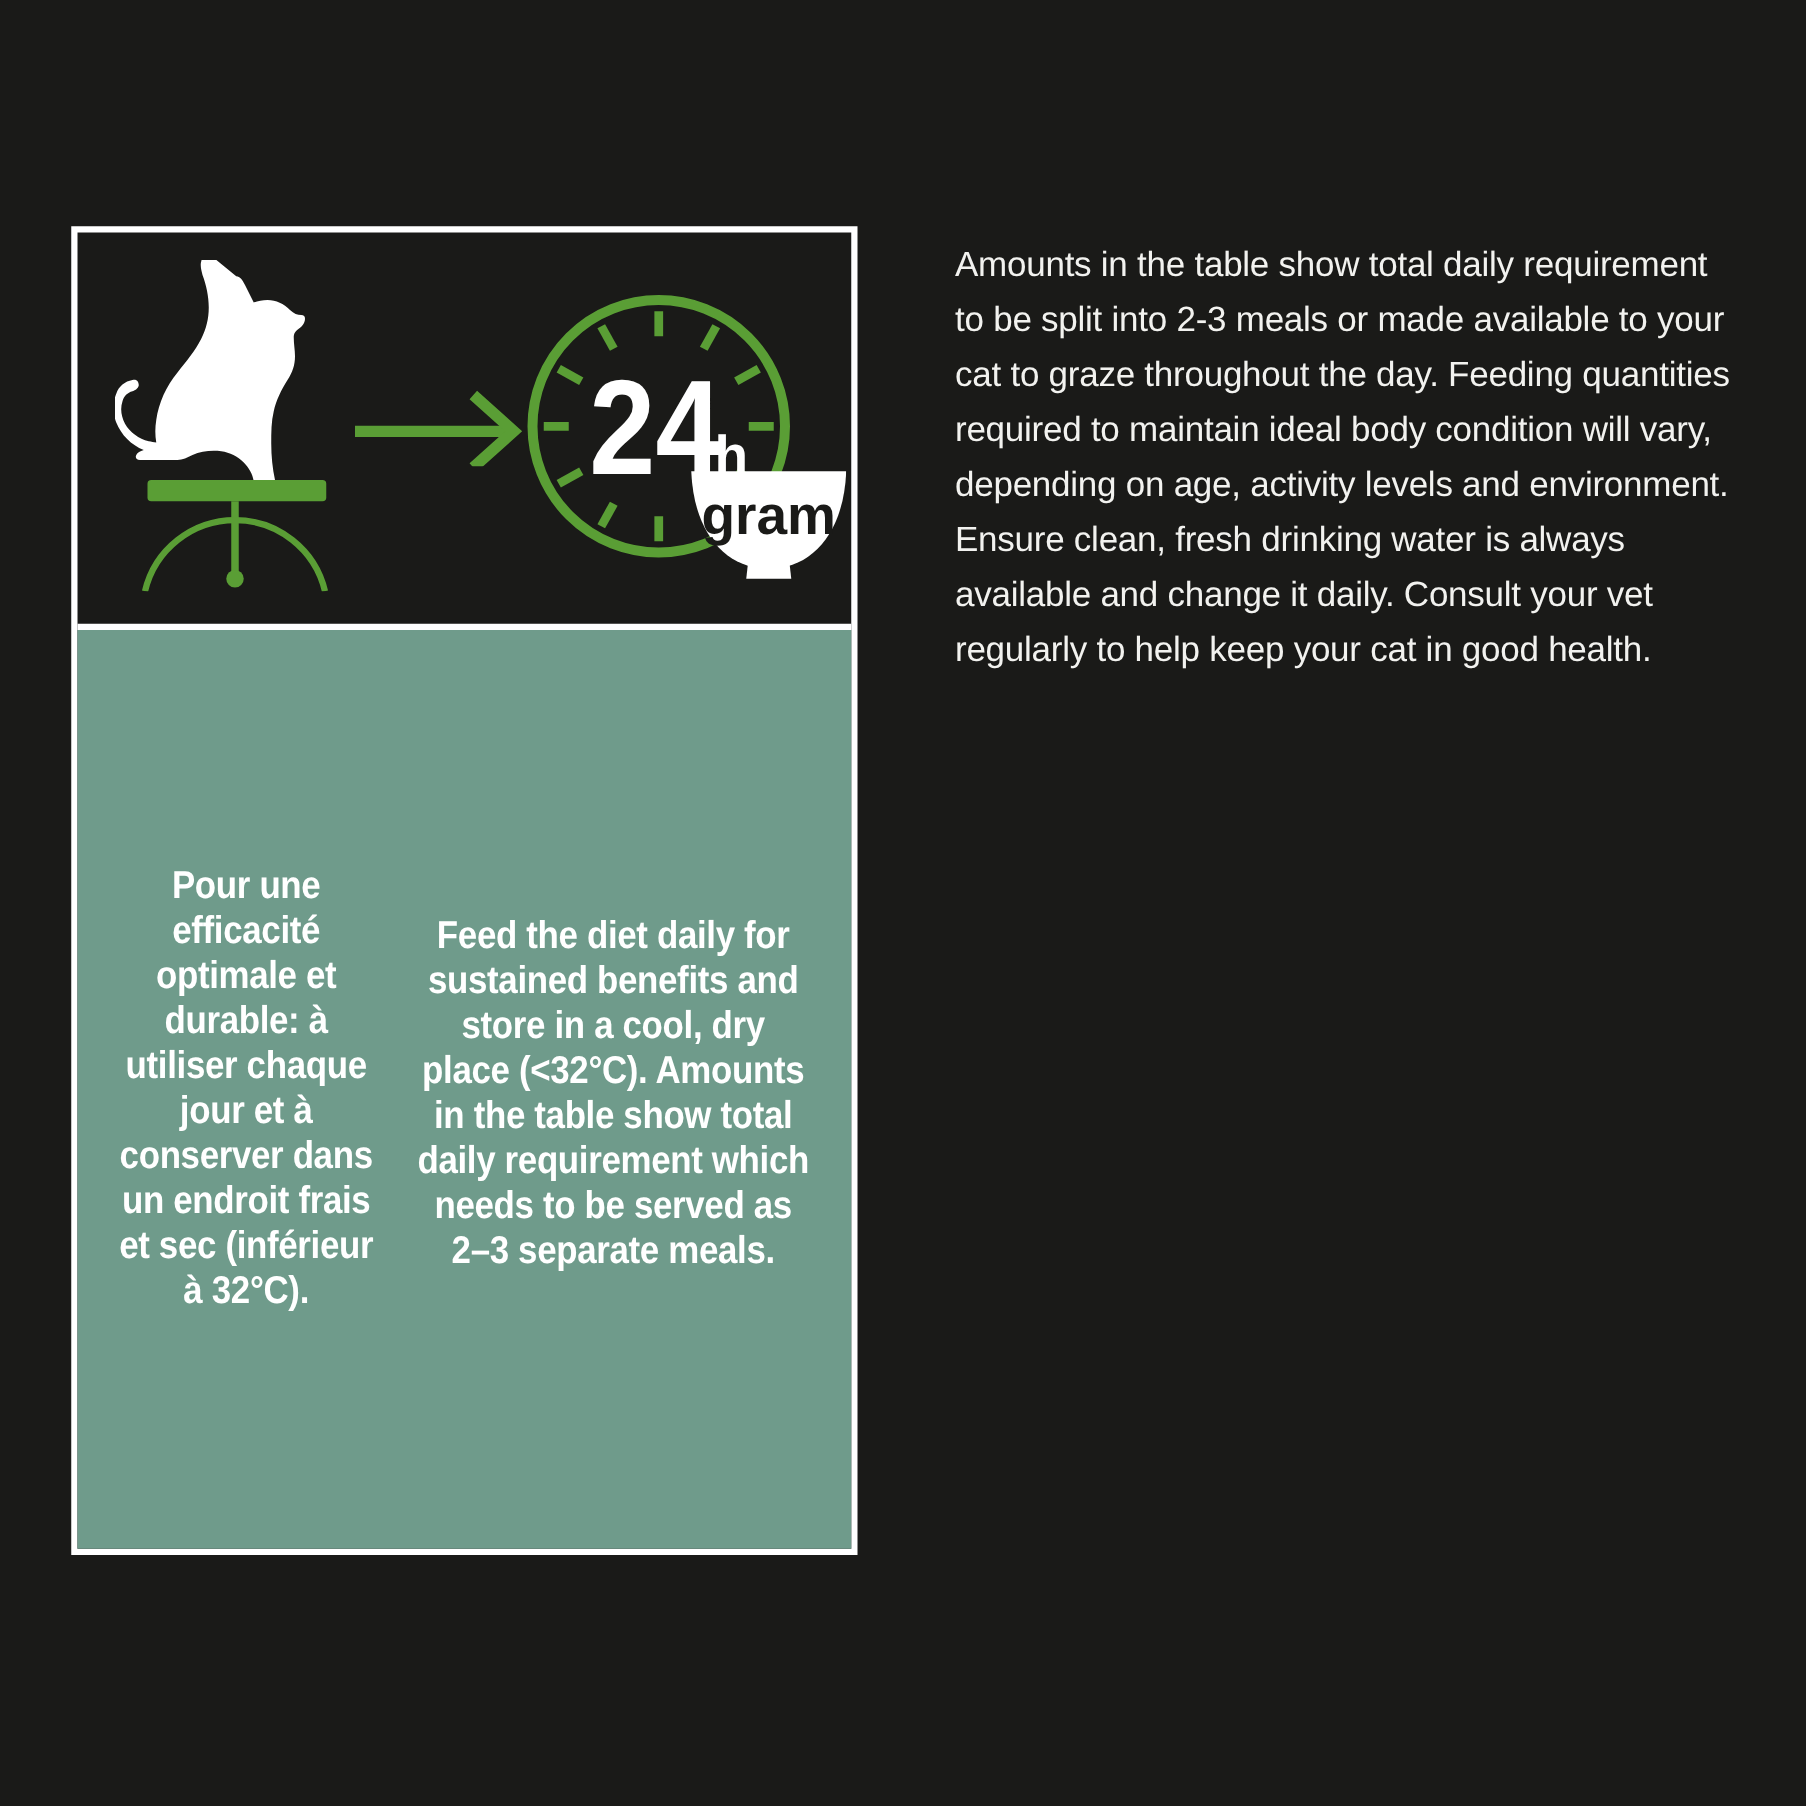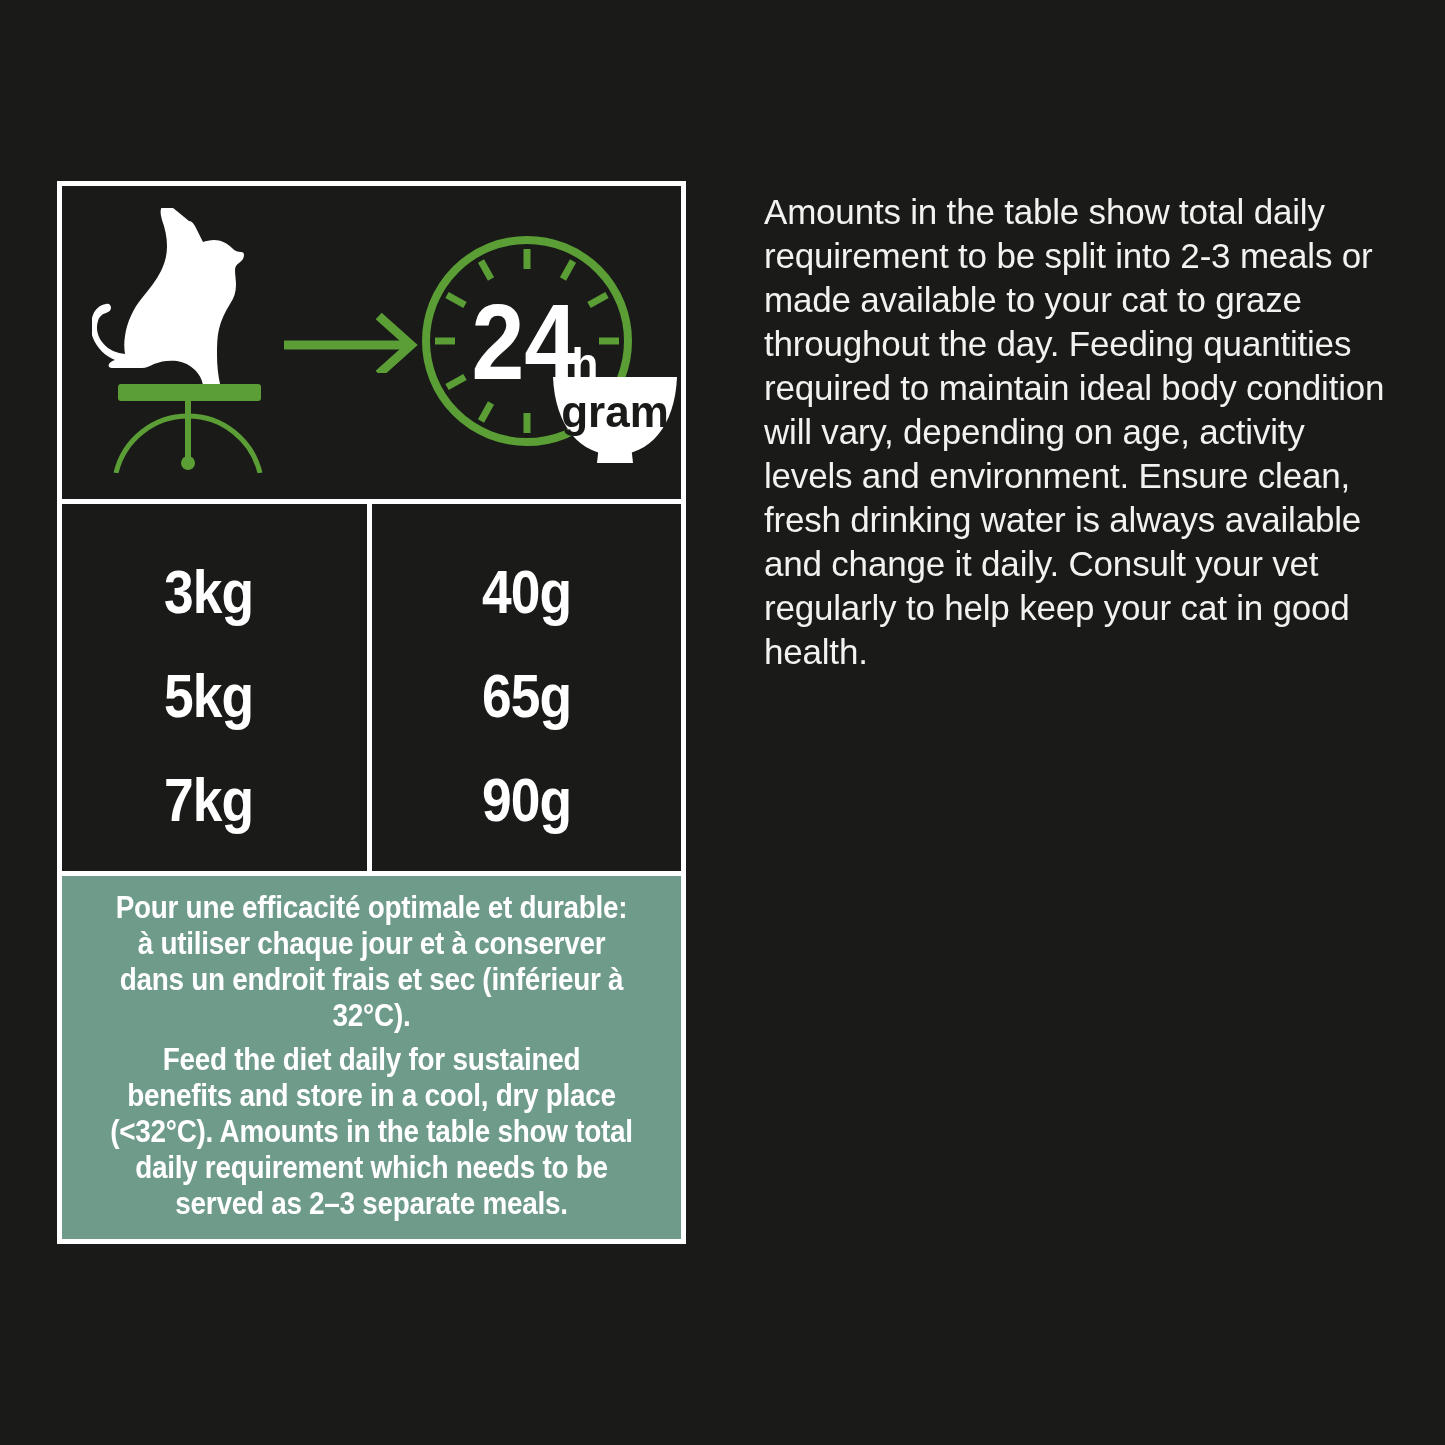--- a/index.html
+++ b/index.html
@@ -94,21 +94,21 @@
     transform: scaleX(0.86);
     transform-origin: left center;
     white-space: nowrap;
   }
 
   
   #storage-note {
     flex: 1 1 auto;
     background: #6f9b8b;
     display: flex;
-    flex-direction: column;
+    flex-direction: row;
     align-items: center;
     justify-content: center;
     padding: 10px 16px 14px 16px;
     box-sizing: border-box;
   }
   .note-para {
     color: #ffffff;
     text-align: center;
     font-family: "Liberation Sans Narrow", "Liberation Sans", sans-serif;
     font-size: 31px;
@@ -122,21 +122,21 @@
   #note-para-en { margin-top: 8px; }
 
   
   #feeding-guide-text {
     position: absolute;
     left: 764px;
     top: 190px;
     width: 632px;
     color: #f2f2ef;
     font-family: "Liberation Sans Narrow", "Liberation Sans", sans-serif;
-    font-size: 35px;
+    font-size: 28px;
     line-height: 44px;
     letter-spacing: -0.2px;
     margin: 0;
   }
 </style>
 </head>
 <body>
 
 <div id="feeding-panel">
 
@@ -228,32 +228,20 @@
       <text x="168" y="148" font-family="'Liberation Sans Narrow','Liberation Sans',sans-serif" font-size="44" font-weight="bold" fill="#ffffff" text-anchor="middle">h</text>
 
       <g>
         <path fill="#ffffff" d="M136 146 L260 146 C258 196 232 224 198 224 C164 224 138 196 136 146 Z"></path>
         <path fill="#ffffff" d="M182 214 L214 214 L216 232 L180 232 Z"></path>
       </g>
       <text x="198" y="196" font-family="'Liberation Sans Narrow','Liberation Sans',sans-serif" font-size="44" font-weight="bold" fill="#1a1a18" text-anchor="middle">gram</text>
     </svg>
   </div>
 
-  <div id="feeding-table">
-    <div class="table-col" id="weight-col">
-      <div class="cell-value">3kg</div>
-      <div class="cell-value">5kg</div>
-      <div class="cell-value">7kg</div>
-    </div>
-    <div class="table-col" id="amount-col">
-      <div class="cell-value">40g</div>
-      <div class="cell-value">65g</div>
-      <div class="cell-value">90g</div>
-    </div>
-  </div>
 
   <div id="storage-note">
     <p class="note-para" id="note-para-fr">Pour une efficacité optimale et durable: à utiliser chaque jour et à conserver dans un endroit frais et sec (inférieur à 32°C).</p>
     <p class="note-para" id="note-para-en">Feed the diet daily for sustained benefits and store in a cool, dry place (&lt;32°C). Amounts in the table show total daily requirement which needs to be served as 2–3 separate meals.</p>
   </div>
 
 </div>
 
 <p id="feeding-guide-text">Amounts in the table show total daily requirement to be split into 2-3 meals or made available to your cat to graze throughout the day. Feeding quantities required to maintain ideal body condition will vary, depending on age, activity levels and environment. Ensure clean, fresh drinking water is always available and change it daily. Consult your vet regularly to help keep your cat in good health.</p>
 

